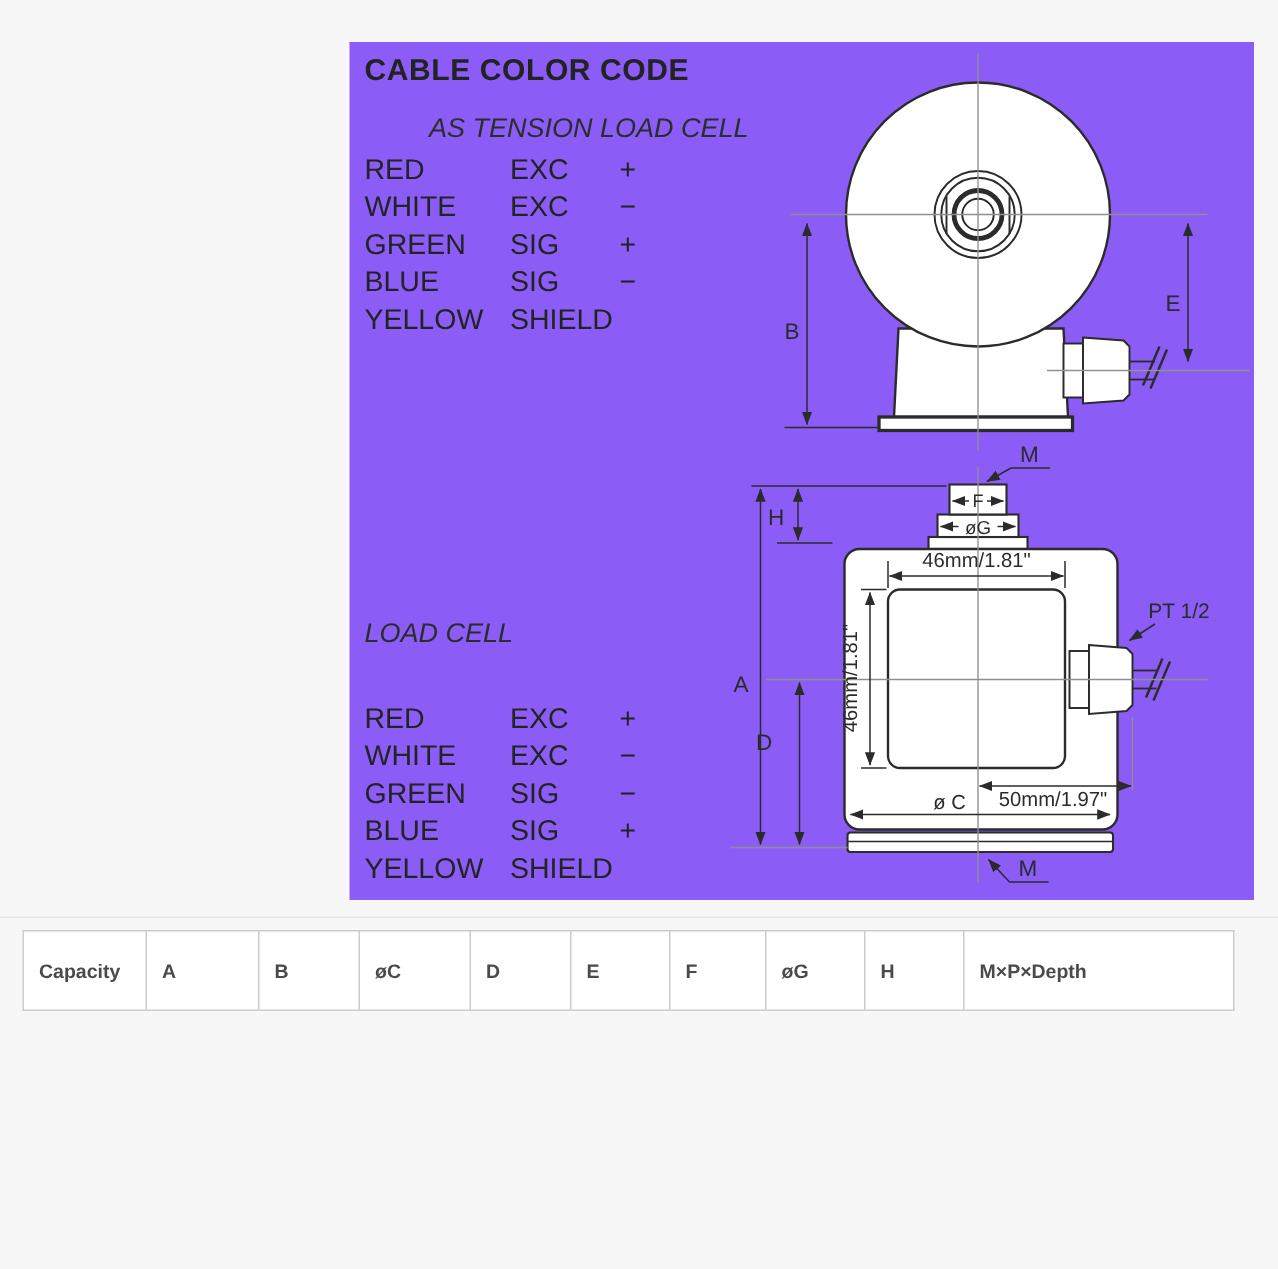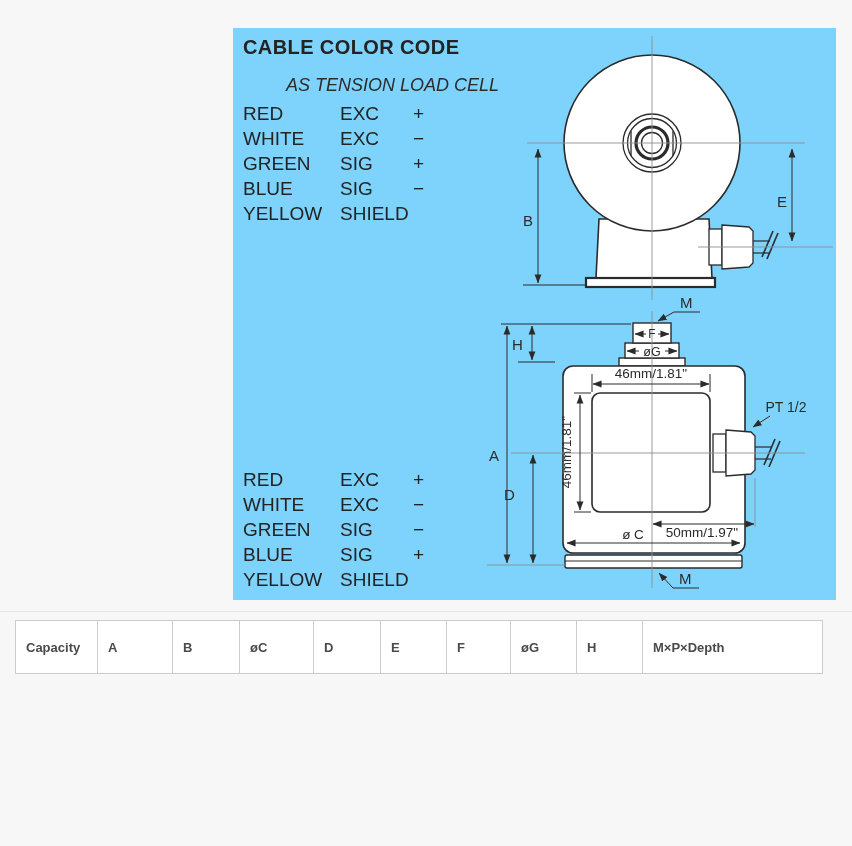--- a/index.html
+++ b/index.html
@@ -1,21 +1,21 @@
 <!DOCTYPE html>
 <html><head>
 <meta charset="utf-8">
 <style>
   * { margin:0; padding:0; box-sizing:border-box; }
   html,body { background:#f7f7f7; }
   body { font-family:"Liberation Sans", sans-serif; }
   .canvas { position:relative; width:852px; height:846px; background:#f7f7f7; overflow:hidden; }
 
   
-  .scan { position:absolute; left:233px; top:28px; width:603px; height:572px; background:#7dd3fc; color:#232323; }
+  .scan { position:absolute; left:233px; top:28px; width:603px; height:572px; background:#8b5cf6; color:#232323; }
   .ccc-title { position:absolute; left:10px; top:8px; font-size:20px; font-weight:bold; letter-spacing:.4px; }
   .sec-heading { font-style:italic; font-size:18px; color:#2c2c2c; }
   .t-heading { position:absolute; left:10px; top:47px;margin-left:43px; }
   .c-heading { position:absolute; left:10px; top:384px; line-height:21px; width:180px; }
   .code-rows { position:absolute; left:10px; font-size:19px; }
   .t-rows { top:72px; }
   .c-rows { top:438px; }
   .code-row { display:flex; height:25px; align-items:flex-end; }
   .cname { width:97px; }
   .csig  { width:73px; }
@@ -73,20 +73,21 @@
         <span class="cpol">−</span>
       </div>
       <div class="code-row">
         <span class="cname">YELLOW</span>
         <span class="csig">SHIELD</span>
         <span class="cpol"></span>
       </div>
     </div>
 
     <div class="sec-heading c-heading">
+      <div>LOAD CELL</div>
     </div>
 
     <div class="code-rows c-rows">
       <div class="code-row">
         <span class="cname">RED</span>
         <span class="csig">EXC</span>
         <span class="cpol">+</span>
       </div>
       <div class="code-row">
         <span class="cname">WHITE</span>

